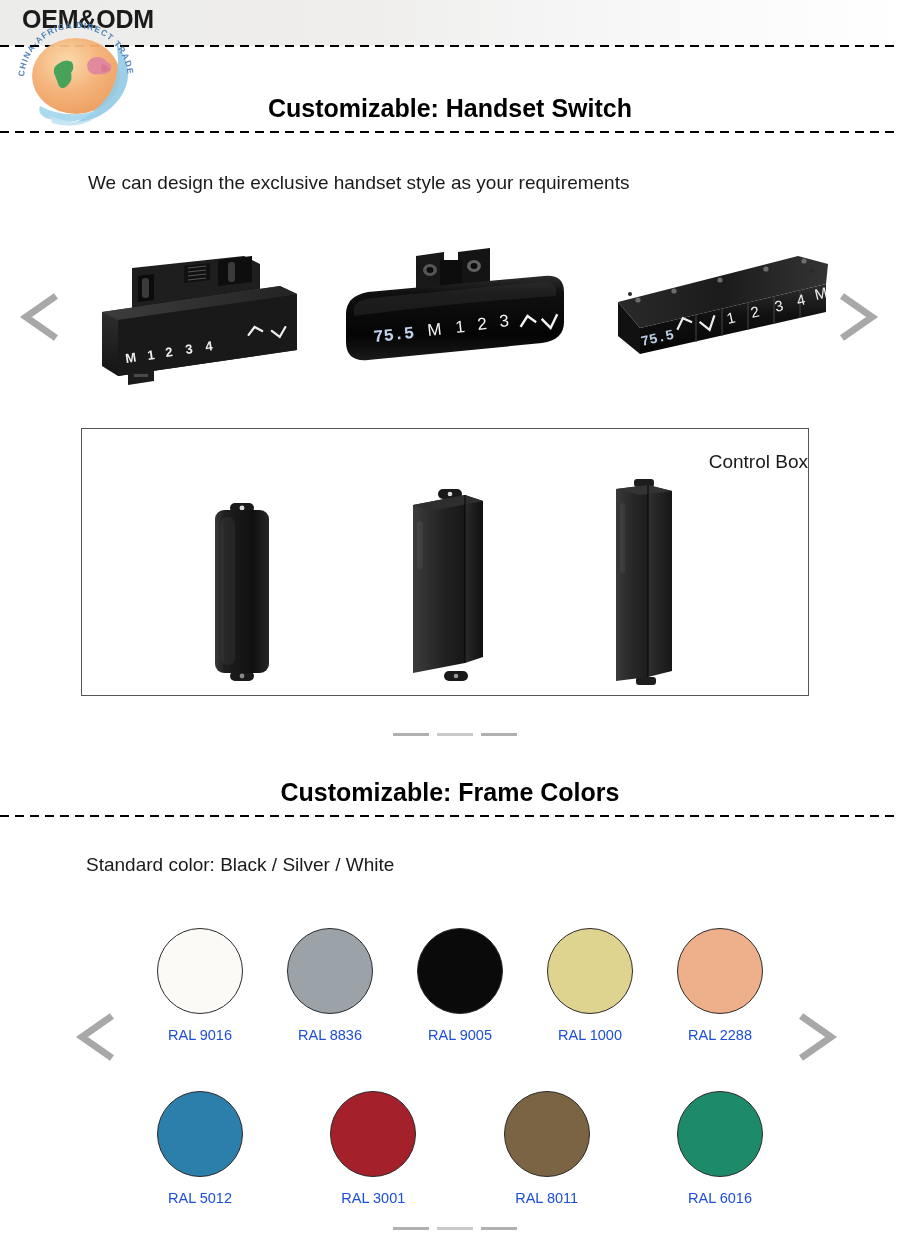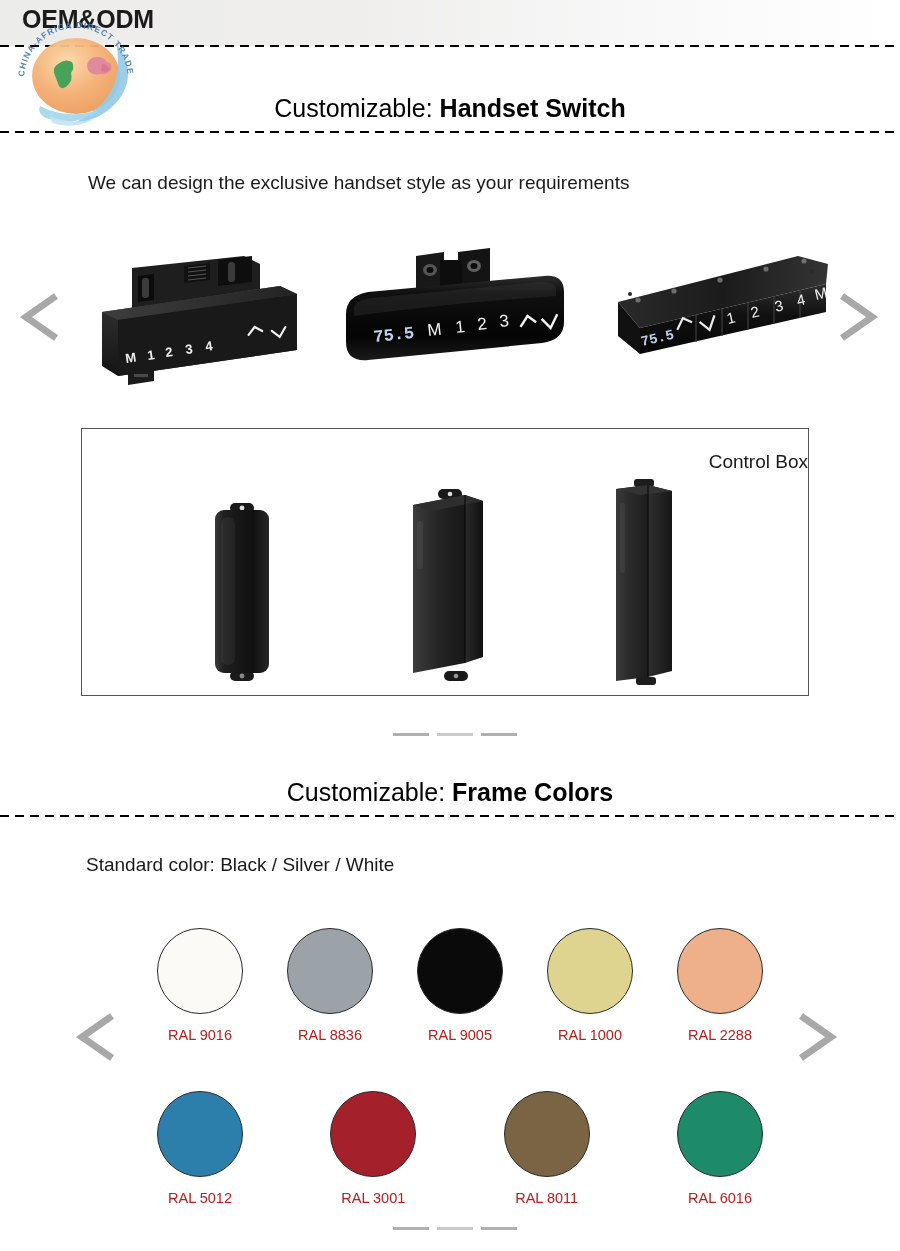--- a/index.html
+++ b/index.html
@@ -29,21 +29,21 @@
 
   
   .logo {
     position: absolute; left: 6px; top: 20px; width: 140px; height: 112px;
     opacity: 0.95; pointer-events: none;
   }
 
   
   .sec-head { position: absolute; left: 0; width: 900px; text-align: center; }
   .sec-head .txt { font-size: 25px; color: #000; white-space: nowrap; }
-  .sec-head .txt .light { font-weight: normal; }
+  .sec-head .txt .light { font-weight: bold; }
   .sec-head .txt .bold { font-weight: bold; }
   .sec-rule {
     position: absolute; left: 0; width: 900px; height: 2px;
     background-image: repeating-linear-gradient(to right, #000 0 9px, transparent 9px 15px);
   }
 
   .subtitle {
     position: absolute; font-size: 19px; color: #1a1a1a; white-space: nowrap;
     font-family: "Liberation Sans", sans-serif;
   }
@@ -74,21 +74,21 @@
 
   
   .sw-grid { position: absolute; left: 150px; top: 928px; width: 620px; }
   .sw-row { display: flex; justify-content: space-between; }
   .sw-cell { width: 100px; text-align: center; }
   .sw-dot {
     width: 86px; height: 86px; border-radius: 50%;
     margin: 0 auto; border: 1px solid #2a2a2a;
   }
   .sw-label {
-    margin-top: 13px; font-size: 14.5px; color: #b91c1c;
+    margin-top: 13px; font-size: 14.5px; color: #1d4ed8;
     font-family: "Liberation Sans", sans-serif; white-space: nowrap;
   }
   .sw-row.second { margin-top: 48px; }
 </style>
 </head>
 <body>
 
 <div class="page">
 
   <div class="topbar"></div>

